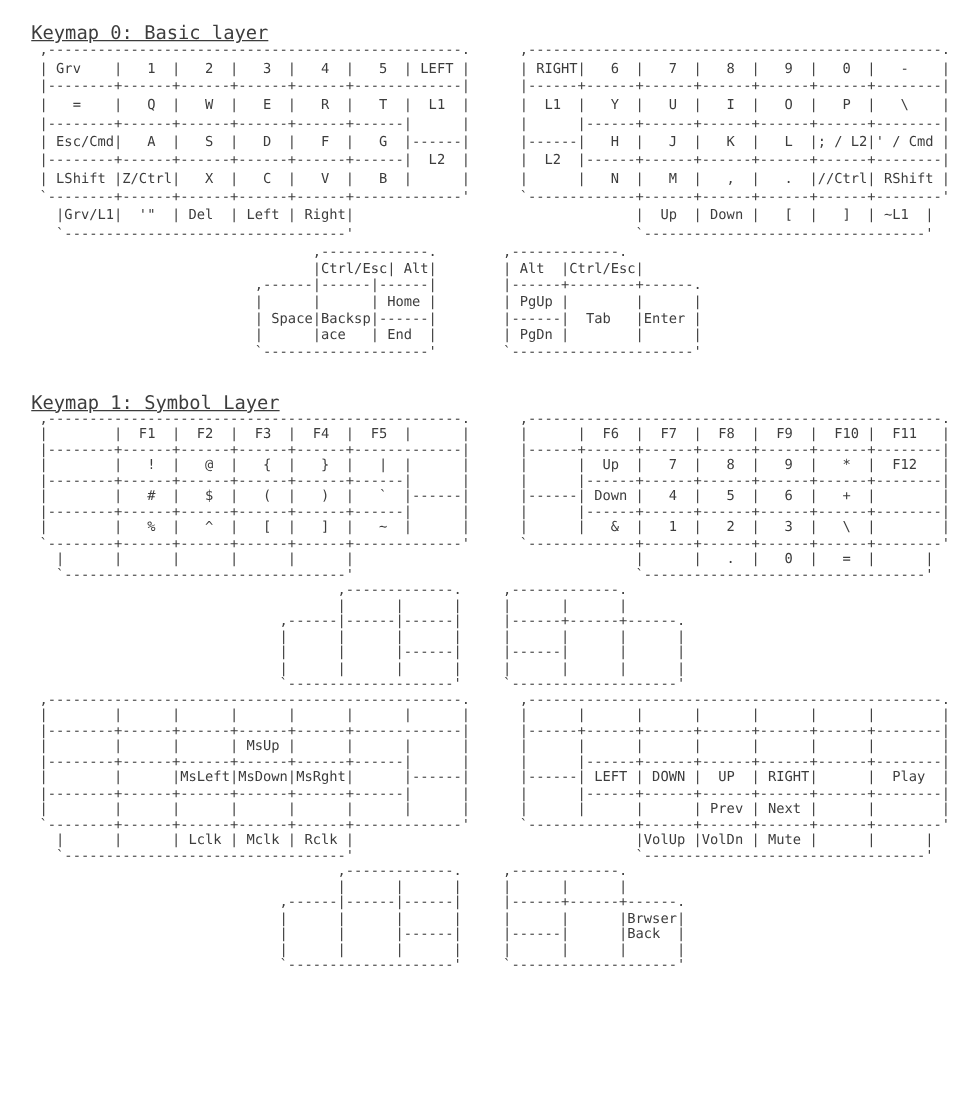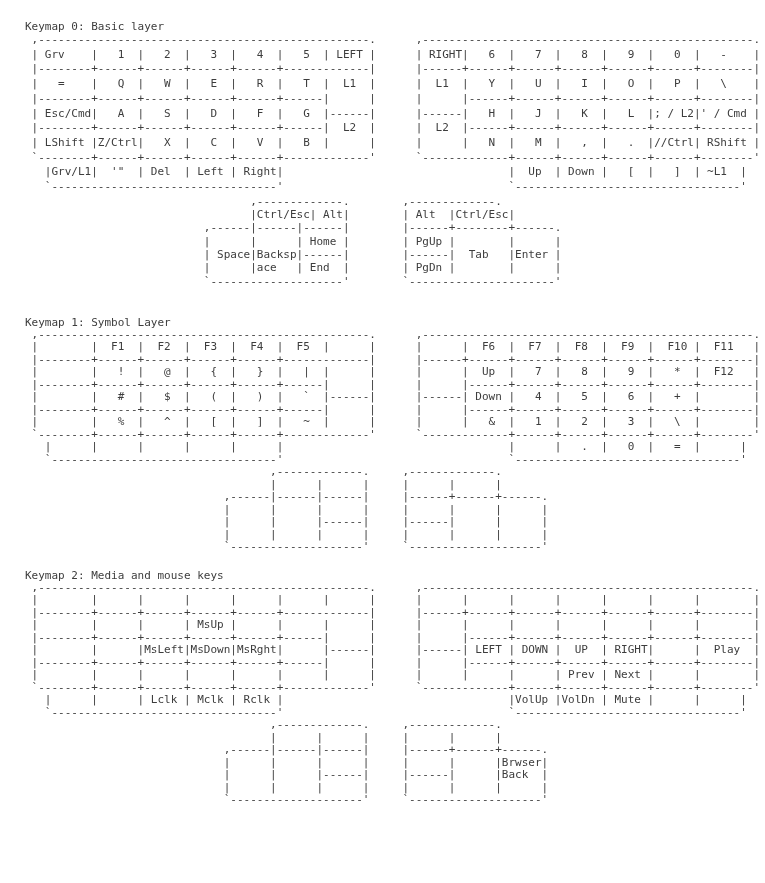--- a/index.html
+++ b/index.html
@@ -11,24 +11,25 @@
     width: 765px;
     height: 883px;
     overflow: hidden;
     font-family: "DejaVu Sans Mono", "Liberation Mono", monospace;
     color: #3d3d3d;
   }
   .doc {
     padding: 20px 0 0 25px;
   }
   .title {
-    font-size: 11px;
+    font-size: 15px;
     line-height: 13px;
     white-space: pre;
     margin: 0;
+    text-decoration: underline;
   }
   pre.art {
     margin: 0;
     font-family: inherit;
     font-size: 11px;
     white-space: pre;
   }
   .k0-main  { line-height: 14.7px; margin-top: 18px; }
   .k0-thumb { line-height: 13.3px; margin-top: 4px; }
   .k1-title { margin-top: 28px; }
@@ -81,21 +82,20 @@
     <pre class="art k1-thumb">                                     ,-------------.     ,-------------.
                                      |      |      |     |      |      |
                               ,------|------|------|     |------+------+------.
                               |      |      |      |     |      |      |      |
                               |      |      |------|     |------|      |      |
                               |      |      |      |     |      |      |      |
                               `--------------------'     `--------------------'</pre>
   </div>
 
   <div class="section">
-    <div class="title k2-title">Keymap 2: Media and mouse keys</div>
     <pre class="art k2-main"> ,--------------------------------------------------.      ,--------------------------------------------------.
  |        |      |      |      |      |      |      |      |      |      |      |      |      |      |        |
  |--------+------+------+------+------+-------------|      |------+------+------+------+------+------+--------|
  |        |      |      | MsUp |      |      |      |      |      |      |      |      |      |      |        |
  |--------+------+------+------+------+------|      |      |      |------+------+------+------+------+--------|
  |        |      |MsLeft|MsDown|MsRght|      |------|      |------| LEFT | DOWN |  UP  | RIGHT|      |  Play  |
  |--------+------+------+------+------+------|      |      |      |------+------+------+------+------+--------|
  |        |      |      |      |      |      |      |      |      |      |      | Prev | Next |      |        |
  `--------+------+------+------+------+-------------'      `-------------+------+------+------+------+--------'
    |      |      | Lclk | Mclk | Rclk |                                  |VolUp |VolDn | Mute |      |      |

